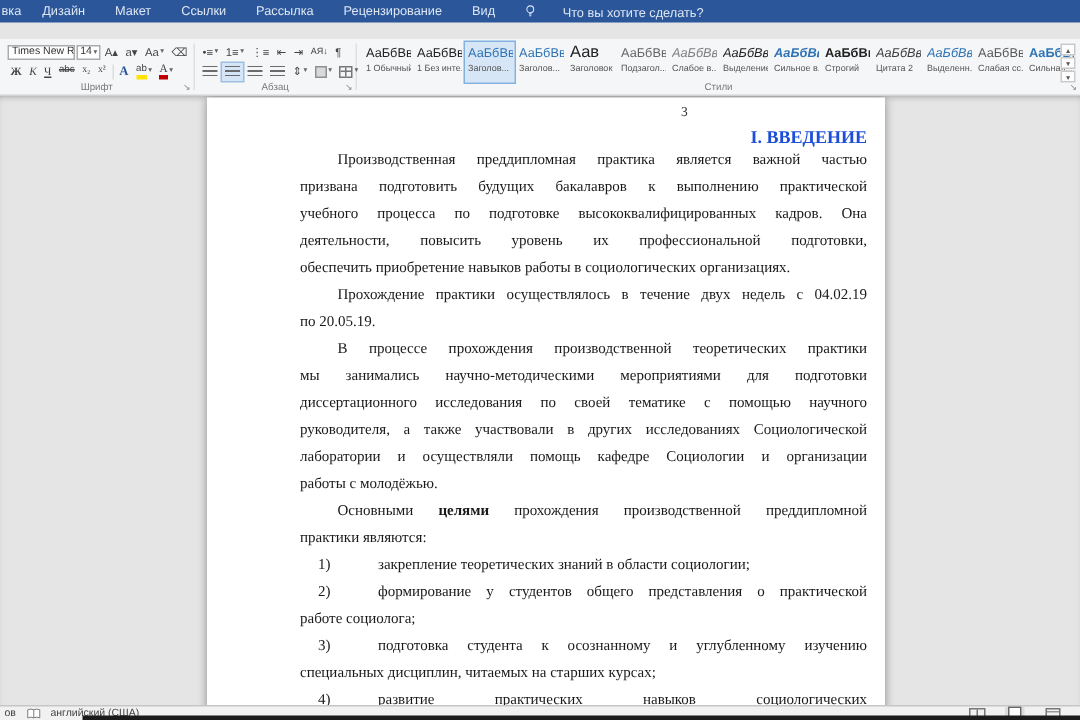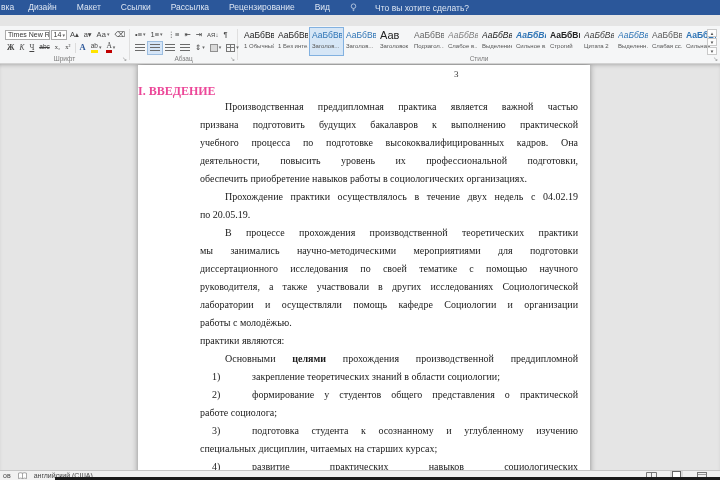--- a/index.html
+++ b/index.html
@@ -81,22 +81,22 @@
   .gal-arrows{position:absolute;right:3px;top:3px;width:10px;display:flex;flex-direction:column;gap:1px;}
   .gal-btn{height:8px;background:#fdfdfd;border:1px solid #c9c9c9;font-size:4.5px;color:#555;
            display:flex;align-items:center;justify-content:center;box-sizing:border-box;}
 
   
   .docarea{position:absolute;top:63px;left:0;right:0;bottom:10px;background:#e5e5e5;overflow:hidden;
            box-shadow:inset 0 4px 5px -3px rgba(0,0,0,.35);}
   .page{position:absolute;left:138px;top:2px;width:452px;height:520px;background:#ffffff;
         box-shadow:0 0 6px rgba(0,0,0,.4);}
   .pagenum{position:absolute;left:316px;top:4px;font-family:"Liberation Serif",serif;font-size:9px;color:#333;}
-  .heading{position:absolute;top:19px;left:0;width:440px;text-align:left;font-family:"Liberation Serif",serif;
-           font-weight:bold;font-size:12px;color:#ec4899;}
+  .heading{position:absolute;top:19px;left:0;width:440px;text-align:right;font-family:"Liberation Serif",serif;
+           font-weight:bold;font-size:12px;color:#1d4ed8;}
   .lines{position:absolute;top:33px;left:62px;width:378px;font-family:"Liberation Serif",serif;
          font-size:10px;color:#1a1a1a;}
   .dline{height:18px;line-height:18px;overflow:hidden;}
   .dline.jst{text-align:justify;text-align-last:justify;}
   .dline.ind{padding-left:25px;}
   .dline.lst{padding-left:12px;}
   .lnum{display:inline-block;width:40px;}
   .b{font-weight:bold;}
 
   
@@ -322,22 +322,22 @@
           <div class="dline jst"><span>деятельности, повысить уровень их профессиональной подготовки,</span></div>
           <div class="dline"><span>обеспечить приобретение навыков работы в социологических организациях.</span></div>
           <div class="dline ind jst"><span>Прохождение практики осуществлялось в течение двух недель с 04.02.19</span></div>
           <div class="dline"><span>по 20.05.19.</span></div>
           <div class="dline ind jst"><span>В процессе прохождения производственной теоретических практики</span></div>
           <div class="dline jst"><span>мы занимались научно-методическими мероприятиями для подготовки</span></div>
           <div class="dline jst"><span>диссертационного исследования по своей тематике с помощью научного</span></div>
           <div class="dline jst"><span>руководителя, а также участвовали в других исследованиях Социологической</span></div>
           <div class="dline jst"><span>лаборатории и осуществляли помощь кафедре Социологии и организации</span></div>
           <div class="dline"><span>работы с молодёжью.</span></div>
+          <div class="dline ind jst"><span>Основными </span><span class="b">целями</span><span> прохождения производственной преддипломной</span></div>
           <div class="dline"><span>практики являются:</span></div>
-          <div class="dline ind jst"><span>Основными </span><span class="b">целями</span><span> прохождения производственной преддипломной</span></div>
           <div class="dline lst"><span class="lnum">1)</span><span>закрепление теоретических знаний в области социологии;</span></div>
           <div class="dline jst lst"><span class="lnum">2)</span><span>формирование у студентов общего представления о практической</span></div>
           <div class="dline"><span>работе социолога;</span></div>
           <div class="dline jst lst"><span class="lnum">3)</span><span>подготовка студента к осознанному и углубленному изучению</span></div>
           <div class="dline"><span>специальных дисциплин, читаемых на старших курсах;</span></div>
           <div class="dline jst lst"><span class="lnum">4)</span><span>развитие практических навыков социологических</span></div>
         </div>
     </div>
   </div>
 

